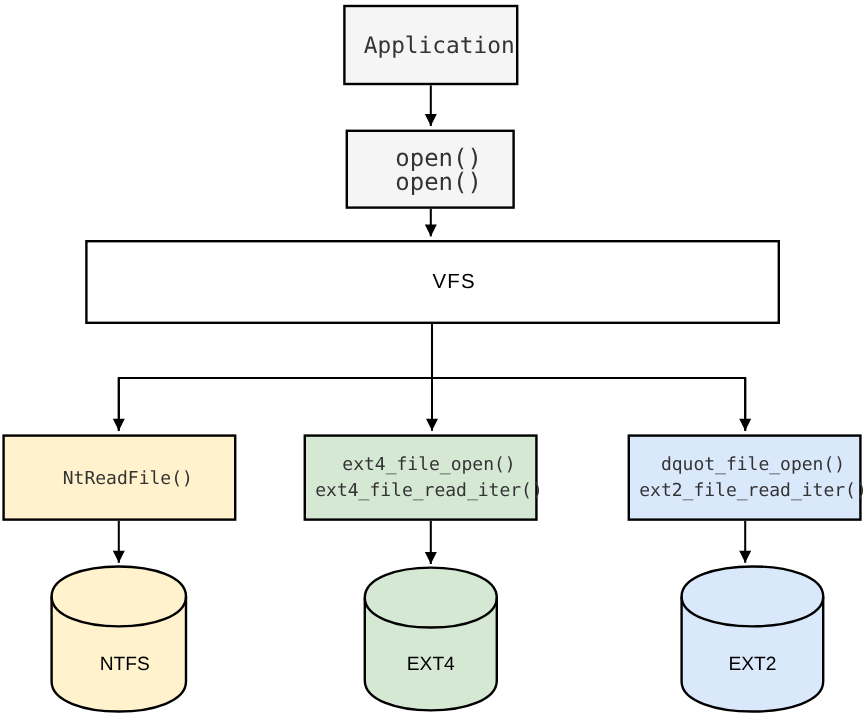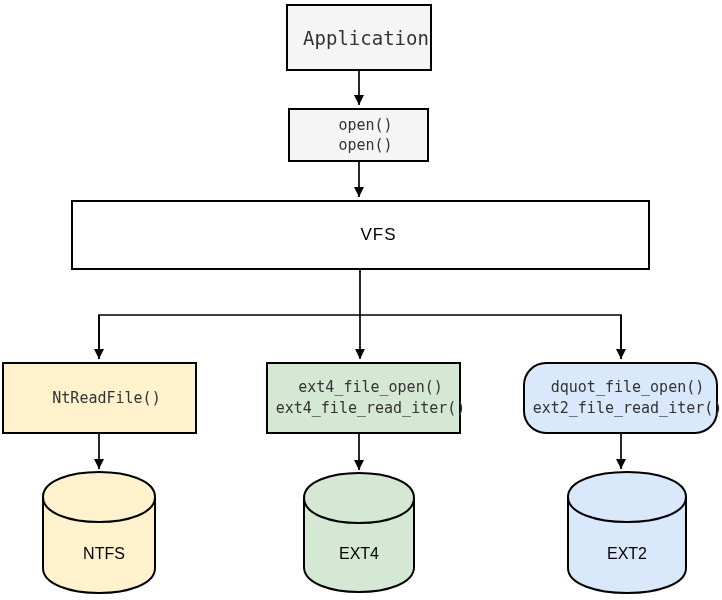--- a/index.html
+++ b/index.html
@@ -48,38 +48,38 @@
     text-align: center;
     color: var(--text, #333333);
   }
   .mono { font-family: "DejaVu Sans Mono", monospace; padding-left: 14px; }
   .node-app {
     left: 286px; top: 4px; width: 146px; height: 67px;
     background: var(--gray-fill, #f5f5f5);
     font-size: 19px;
   }
   .node-syscall {
-    left: 288px; top: 108px; width: 141px; height: 54px;
+    left: 288px; top: 108px; width: 141px; height: 66px;
     background: var(--gray-fill, #f5f5f5);
-    font-size: 15px; line-height: 20px;
+    font-size: 20px; line-height: 20px;
   }
   .node-vfs {
     left: 71px; top: 200px; width: 579px; height: 70px;
     background: var(--white-fill, #ffffff);
     font-size: 17px; letter-spacing: 1px;
     color: var(--label-text, #000000);
     padding-left: 36px;
   }
   .node-calls {
     top: 362px; width: 195px; height: 72px;
     font-size: 15px; line-height: 21px;
   }
   .node-ntfs-calls { left: 2px;   background: var(--yellow-fill, #fff2cc); }
-  .node-ext4-calls { left: 266px; background: var(--green-fill, #d5e8d4); }
-  .node-ext2-calls { left: 523px; background: var(--blue-fill, #dae8fc); border-radius: 23px; }
+  .node-ext4-calls { left: 253px; background: var(--green-fill, #d5e8d4); }
+  .node-ext2-calls { left: 523px; background: var(--blue-fill, #dae8fc); }
 
   .cyl-label {
     position: absolute;
     top: 544px; height: 20px; line-height: 20px;
     text-align: center;
     font-size: 16px;
     color: var(--label-text, #000000);
   }
   .cyl-label-ntfs { left: 43px;  width: 122px; }
   .cyl-label-ext4 { left: 304px; width: 110px; }

